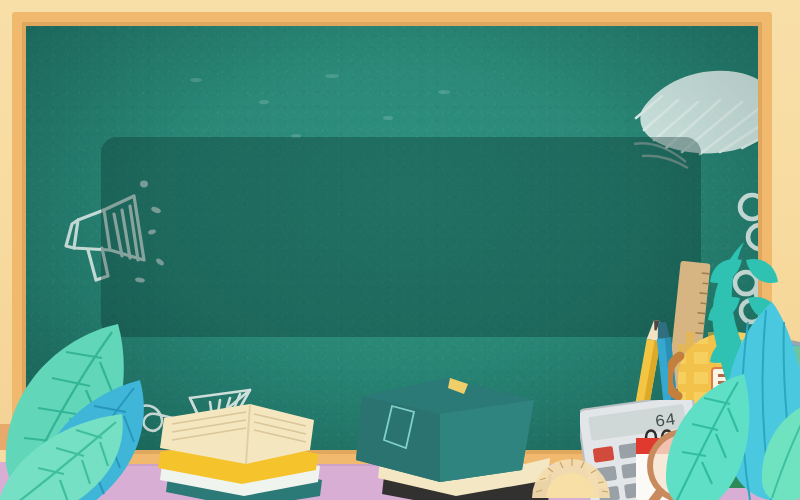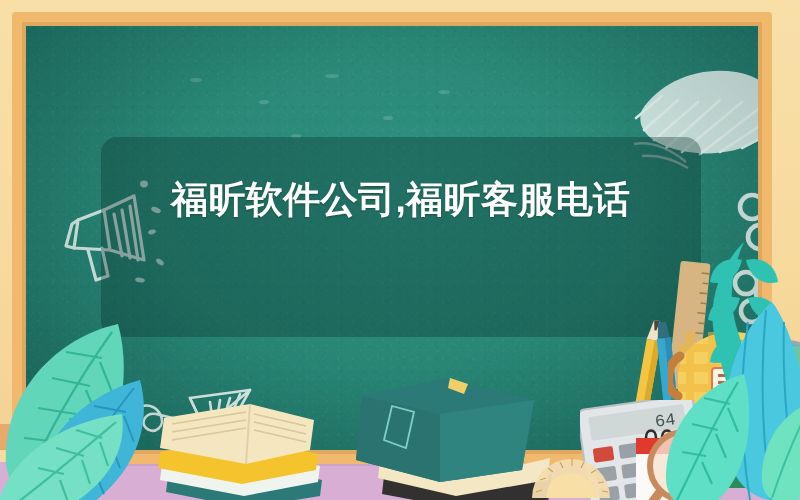--- a/index.html
+++ b/index.html
@@ -172,21 +172,20 @@
         <ellipse cx="268" cy="26" rx="6" ry="2"></ellipse>
           <ellipse cx="120" cy="70" rx="5" ry="2"></ellipse>
       </g>
     </svg>
 
     <div class="board-vignette"></div>
   </div>
 
   <div class="text-panel"></div>
 
-  <div class="headline">福昕软件公司,福昕客服电话</div>
 
   <svg class="prop" id="leaf-l1" viewBox="0 0 150 190">
     <path d="M124 6 C60 20, 8 78, 12 146 C16 182, 52 190, 82 168 C122 138, 140 62, 124 6 Z" fill="#62d6b9"></path>
     <g stroke="#34b597" stroke-width="2.2" fill="none">
       <path d="M118 14 C84 62, 52 118, 30 168"></path>
       <path d="M108 40 L72 34 M96 68 L58 60 M82 96 L44 90 M66 124 L30 120 M106 44 L118 74 M92 72 L104 100 M76 100 L88 128 M58 128 L70 154"></path>
     </g>
   </svg>
 
   <svg class="prop" id="leaf-l2" viewBox="0 0 130 150">

